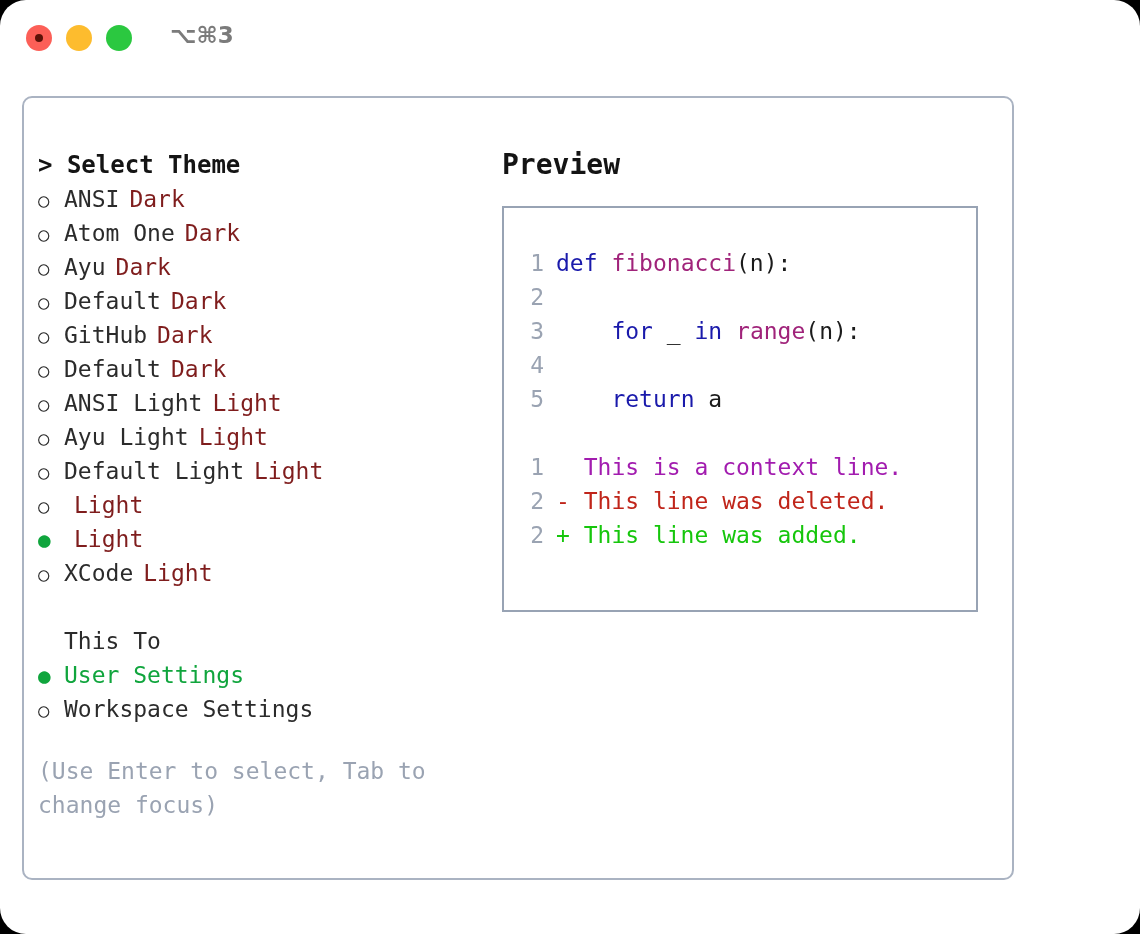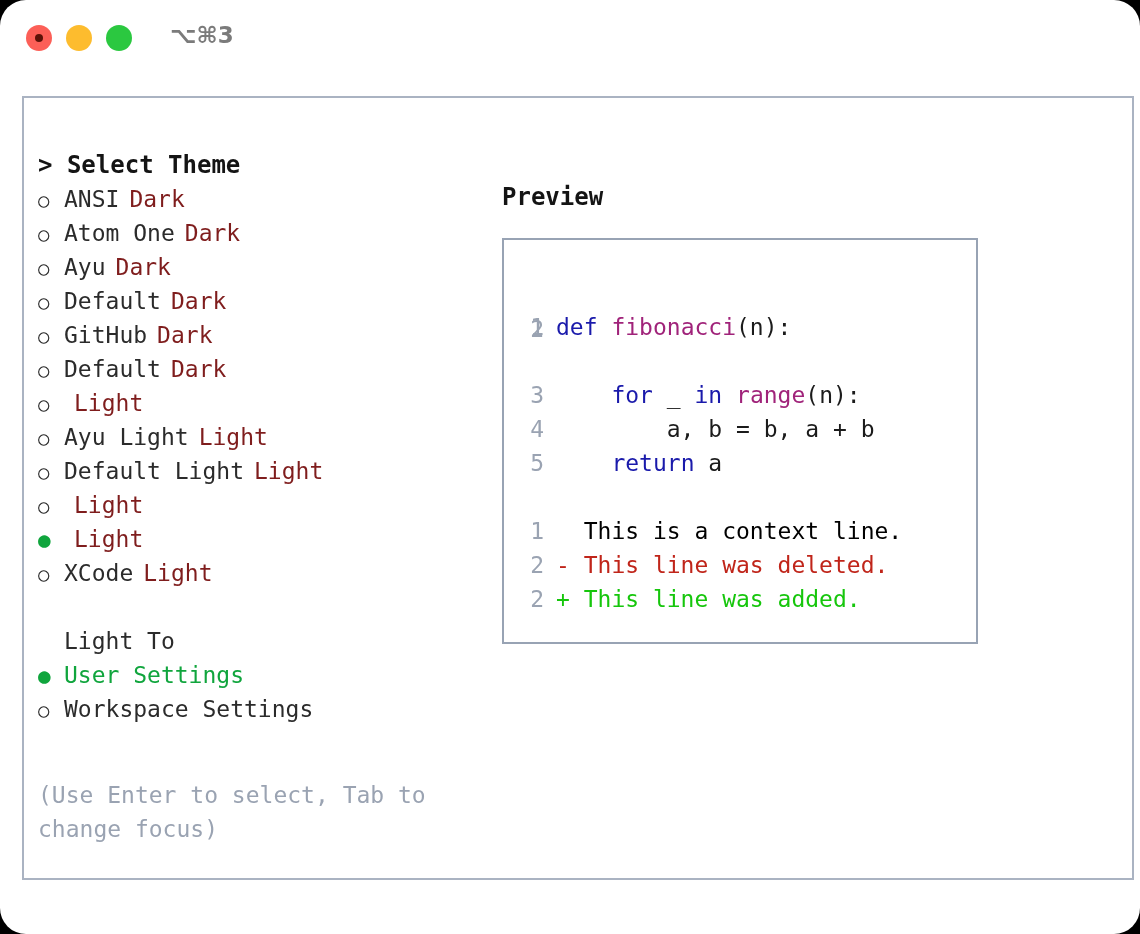--- a/index.html
+++ b/index.html
@@ -69,24 +69,24 @@
     color: #7b7b7b;
     letter-spacing: 0px;
     white-space: pre;
   }
 
   
   .panel {
     position: absolute;
     left: 22px;
     top: 96px;
-    width: 1112px;
+    width: 992px;
     height: 784px;
     border: 2px solid #aab3c2;
-    border-radius: 0;
+    border-radius: 10px;
     box-sizing: border-box;
     background: #ffffff;
   }
 
   
   .left-col {
     position: absolute;
     left: 14px;
     top: 50px;
     width: 440px;
@@ -130,42 +130,41 @@
     color: #2b2b2b;
     line-height: 34px;
     height: 34px;
     padding-left: 26px;
     white-space: pre;
   }
 
   .spacer-lg { height: 34px; }
 
   .hint {
-    margin-top: 52px;
+    margin-top: 28px;
     font-size: 23px;
     line-height: 34px;
     color: #9aa3b2;
     width: 420px;
     white-space: pre-wrap;
   }
 
   
   .right-col {
     position: absolute;
     left: 478px;
     top: 50px;
     width: 500px;
   }
   .preview-title {
-    font-size: 24px;
+    font-size: 28px;
     font-weight: bold;
     color: #141414;
     line-height: 34px;
     white-space: pre;
-    margin-top: 32px;
   }
   .preview-box {
     margin-top: 24px;
     width: 476px;
     height: 406px;
     border: 2px solid #98a3b4;
     box-sizing: border-box;
     background: #ffffff;
     padding: 38px 0 0 14px;
   }
@@ -177,29 +176,29 @@
     line-height: 34px;
     height: 34px;
     white-space: pre;
   }
   .lineno {
     flex: 0 0 26px;
     text-align: right;
     color: #9aa3b2;
     margin-right: 12px;
   }
-  .code-text { white-space: pre; margin-top: 32px; }
+  .code-text { white-space: pre; }
 
   .tok-kw   { color: #1a1aab; }
   .tok-fn   { color: #a0237a; }
   .tok-num  { color: #0b7575; }
   .tok-pl   { color: #1b1b1b; }
 
   .diff-gap { height: 34px; }
-  .diff-ctx { color: #000000; }
+  .diff-ctx { color: #a21caf; }
   .diff-del { color: #c0251a; }
   .diff-add { color: #16c60c; }
 </style>
 </head>
 <body>
 
 <div class="window">
 
   <div class="titlebar">
     <div class="dots">
@@ -216,50 +215,50 @@
 
       <div class="heading">&gt; Select Theme</div>
 
       <div id="theme-list">
           <div class="opt-row"><span class="bullet">○</span><span class="opt-label">ANSI</span><span class="opt-suffix">Dark</span></div>
           <div class="opt-row"><span class="bullet">○</span><span class="opt-label">Atom One</span><span class="opt-suffix">Dark</span></div>
           <div class="opt-row"><span class="bullet">○</span><span class="opt-label">Ayu</span><span class="opt-suffix">Dark</span></div>
           <div class="opt-row"><span class="bullet">○</span><span class="opt-label">Default</span><span class="opt-suffix">Dark</span></div>
           <div class="opt-row"><span class="bullet">○</span><span class="opt-label">GitHub</span><span class="opt-suffix">Dark</span></div>
           <div class="opt-row"><span class="bullet">○</span><span class="opt-label">Default</span><span class="opt-suffix">Dark</span></div>
-          <div class="opt-row"><span class="bullet">○</span><span class="opt-suffix">Light</span></div>
+          <div class="opt-row"><span class="bullet">○</span><span class="opt-label">ANSI Light</span><span class="opt-suffix">Light</span></div>
           <div class="opt-row"><span class="bullet">○</span><span class="opt-label">Ayu Light</span><span class="opt-suffix">Light</span></div>
           <div class="opt-row"><span class="bullet">○</span><span class="opt-label">Default Light</span><span class="opt-suffix">Light</span></div>
           <div class="opt-row"><span class="bullet">○</span><span class="opt-suffix">Light</span></div>
           <div class="opt-row"><span class="bullet sel">●</span><span class="opt-suffix">Light</span></div>
           <div class="opt-row"><span class="bullet">○</span><span class="opt-label">XCode</span><span class="opt-suffix">Light</span></div>
         </div>
 
       <div class="spacer-lg"></div>
 
-      <div class="group-title">Light To</div>
+      <div class="group-title">This To</div>
 
       <div id="apply-list">
           <div class="opt-row"><span class="bullet sel">●</span><span class="opt-label sel">User Settings</span></div>
           <div class="opt-row"><span class="bullet">○</span><span class="opt-label">Workspace Settings</span></div>
         </div>
 
       <div class="hint">(Use Enter to select, Tab to
 change focus)</div>
     </div>
 
     <div class="right-col">
       <div class="preview-title">Preview</div>
 
       <div class="preview-box">
         <div id="code-block">
             <div class="code-line"><span class="lineno">1</span><span class="code-text"><span class="tok-kw">def </span><span class="tok-fn">fibonacci</span><span class="tok-pl">(n):</span></span></div>
             <div class="code-line"><span class="lineno">2</span></div>
             <div class="code-line"><span class="lineno">3</span><span class="code-text"><span class="tok-pl">    </span><span class="tok-kw">for</span><span class="tok-pl"> _ </span><span class="tok-kw">in</span><span class="tok-pl"> </span><span class="tok-fn">range</span><span class="tok-pl">(n):</span></span></div>
-            <div class="code-line"><span class="lineno">4</span><span class="code-text"><span class="tok-pl">        a, b = b, a + b</span></span></div>
+            <div class="code-line"><span class="lineno">4</span></div>
             <div class="code-line"><span class="lineno">5</span><span class="code-text"><span class="tok-pl">    </span><span class="tok-kw">return</span><span class="tok-pl"> a</span></span></div>
           </div>
         <div class="diff-gap"></div>
         <div id="diff-block">
             <div class="code-line"><span class="lineno">1</span><span class="code-text diff-ctx">  This is a context line.</span></div>
             <div class="code-line"><span class="lineno">2</span><span class="code-text diff-del">- This line was deleted.</span></div>
             <div class="code-line"><span class="lineno">2</span><span class="code-text diff-add">+ This line was added.</span></div>
           </div>
       </div>
     </div>

